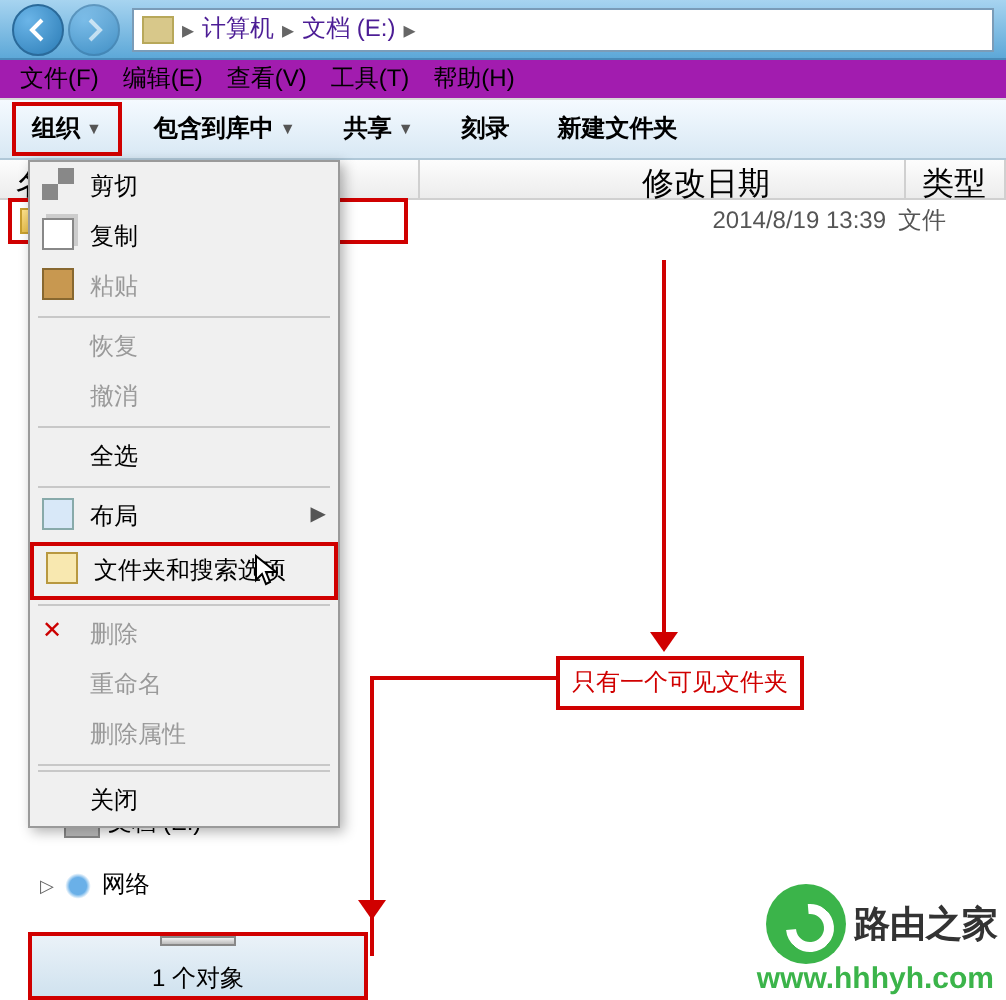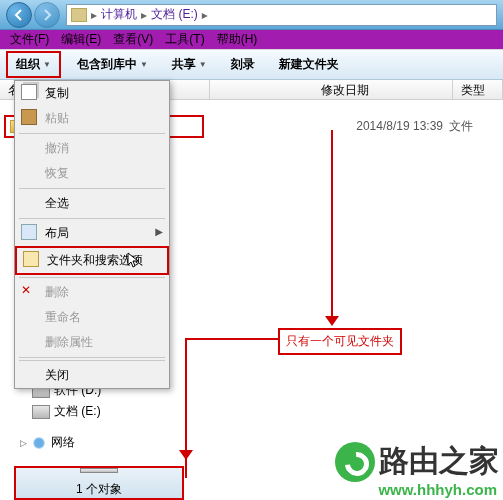--- a/index.html
+++ b/index.html
@@ -12,21 +12,21 @@
 .breadcrumb span{color:#4c1d95;}
 .breadcrumb .sep{color:#666;margin:0 2px;}
 .menubar{height:20px;background:#a21caf;display:flex;align-items:center;padding:0 4px;gap:0;border-bottom:1px solid #d8d8d8;}
 .menubar span{padding:0 6px;cursor:default;}
 .toolbar{height:30px;background:linear-gradient(to bottom,#f5faff,#d8e8f4);display:flex;align-items:center;padding:0 6px;gap:8px;border-bottom:1px solid #b0c8d8;}
 .tb-btn{padding:3px 8px;cursor:default;display:flex;align-items:center;gap:3px;font-weight:bold;}
 .tb-btn .dd{font-size:8px;color:#555;}
 .red-box{border:2px solid #d00000 !important;}
 .content{position:relative;height:420px;background:#fff;}
 .columns{display:flex;height:20px;background:linear-gradient(#fdfdfd,#ececec);border-bottom:1px solid #d0d0d0;}
-.col{padding:2px 8px;border-right:1px solid #d0d0d0;font-size:12px;white-space:nowrap;}
+.col{padding:2px 8px;border-right:1px solid #d0d0d0;font-size:16px;white-space:nowrap;}
 .col.name{width:210px;}
 .col.date{width:140px;margin-left:auto;}
 .col.type{width:50px;}
 .filerow{display:flex;height:20px;align-items:center;padding:0 4px;}
 .filerow .fn{width:200px;display:flex;align-items:center;gap:4px;padding-left:30px;}
 .filerow .fd{width:140px;color:#555;margin-left:auto;text-align:right;padding-right:6px;}
 .filerow .ft{width:50px;color:#555;}
 .folder-icon{width:16px;height:13px;background:linear-gradient(#ffe28a,#e8c050);border:1px solid #c8a030;display:inline-block;}
 .dropdown{position:absolute;left:14px;top:80px;width:156px;background:#f0f0f0;border:1px solid #9a9a9a;box-shadow:2px 2px 6px rgba(0,0,0,.3);z-index:20;}
 .dropdown .mi{padding:4px 8px 4px 30px;position:relative;cursor:default;}
@@ -40,21 +40,21 @@
 .tree .net{width:16px;height:14px;display:inline-block;background:radial-gradient(circle,#6ab0e8 40%,transparent 60%);}
 .tree .ti.disabled{color:#888;}
 .statusbar{position:absolute;left:14px;bottom:10px;width:170px;height:34px;background:linear-gradient(#eaf2f8,#d0e2ef);border-top:1px solid #b8c8d4;display:flex;align-items:center;gap:8px;padding:0 8px;}
 .statusbar .drv-lg{width:38px;height:24px;background:linear-gradient(#f0f0f0,#bcbcbc);border:1px solid #888;}
 .callout{position:absolute;border:2px solid #d00000;color:#d00000;background:#fff;padding:3px 6px;font-size:12px;z-index:5;}
 .red-line{position:absolute;background:#d00000;z-index:4;}
 .arrow-head{position:absolute;width:0;height:0;z-index:4;}
 .logo-wrap{position:absolute;right:4px;bottom:18px;display:flex;align-items:center;gap:4px;}
 .logo-circle{width:40px;height:40px;border-radius:50%;background:#3bb44a;position:relative;}
 .logo-circle::after{content:"";position:absolute;right:6px;top:10px;width:14px;height:14px;border:5px solid #fff;border-left-color:transparent;border-radius:50%;transform:rotate(40deg);}
-.logo-text{font-size:30px;font-weight:bold;color:#333;}
+.logo-text{font-size:18px;font-weight:bold;color:#333;}
 .logo-url{position:absolute;right:6px;bottom:2px;font-size:15px;color:#3bb44a;font-weight:bold;}
 .scissors{width:14px;height:12px;background:conic-gradient(#888 0 25%,transparent 0 50%,#888 0 75%,transparent 0);}
 .copy-ic{width:12px;height:12px;border:1px solid #888;background:#fff;box-shadow:2px -2px 0 #ccc;}
 .paste-ic{width:12px;height:14px;background:#c89850;border:1px solid #886830;}
 .cursor-ptr{position:absolute;width:12px;height:16px;}
 </style>
 </head>
 <body>
 
 <div class="titlebar">
@@ -110,35 +110,36 @@
 </div>
 
 <div class="content">
 
   <div class="columns">
     <div class="col name">名称</div>
     <div class="col date">修改日期</div>
     <div class="col type">类型</div>
   </div>
 
-  <div class="filerow" style="margin-top:16px;">
+  <div class="filerow" style="">
     <div class="fn red-box" style="padding:1px 4px 1px 4px;">
       <span class="folder-icon"></span>
       <span>QQ个人文件夹</span>
     </div>
     <div class="fd">2014/8/19 13:39</div>
     <div class="ft">文件</div>
   </div>
 
   <div class="dropdown" style="top:0;">
+    <div class="mi"><span class="mi-icon scissors"></span><span>剪切</span></div>
     <div class="mi"><span class="mi-icon copy-ic"></span><span>复制</span></div>
     <div class="mi disabled"><span class="mi-icon paste-ic"></span><span>粘贴</span></div>
     <div class="sep-h"></div>
+    <div class="mi disabled"><span>恢复</span></div>
     <div class="mi disabled"><span>撤消</span></div>
-    <div class="mi disabled"><span>恢复</span></div>
     <div class="sep-h"></div>
     <div class="mi"><span>全选</span></div>
     <div class="sep-h"></div>
     <div class="mi"><span class="mi-icon" style="background:#d8e8f8;border:1px solid #8aa;"></span><span>布局</span><span class="arrow">▶</span></div>
     <div class="mi red-box" style="padding-left:30px;"><span class="mi-icon" style="background:#f8e8b0;border:1px solid #b89840;"></span><span>文件夹和搜索选项</span>
       <svg class="cursor-ptr" style="position:absolute;right:28px;top:4px;" viewBox="0 0 12 16">
           <path d="M1 1l0 12 3-3 2 5 2-1-2-5 5 0z" fill="#fff" stroke="#000" stroke-width="1"></path>
         </svg>
     </div>
     <div class="sep-h"></div>

